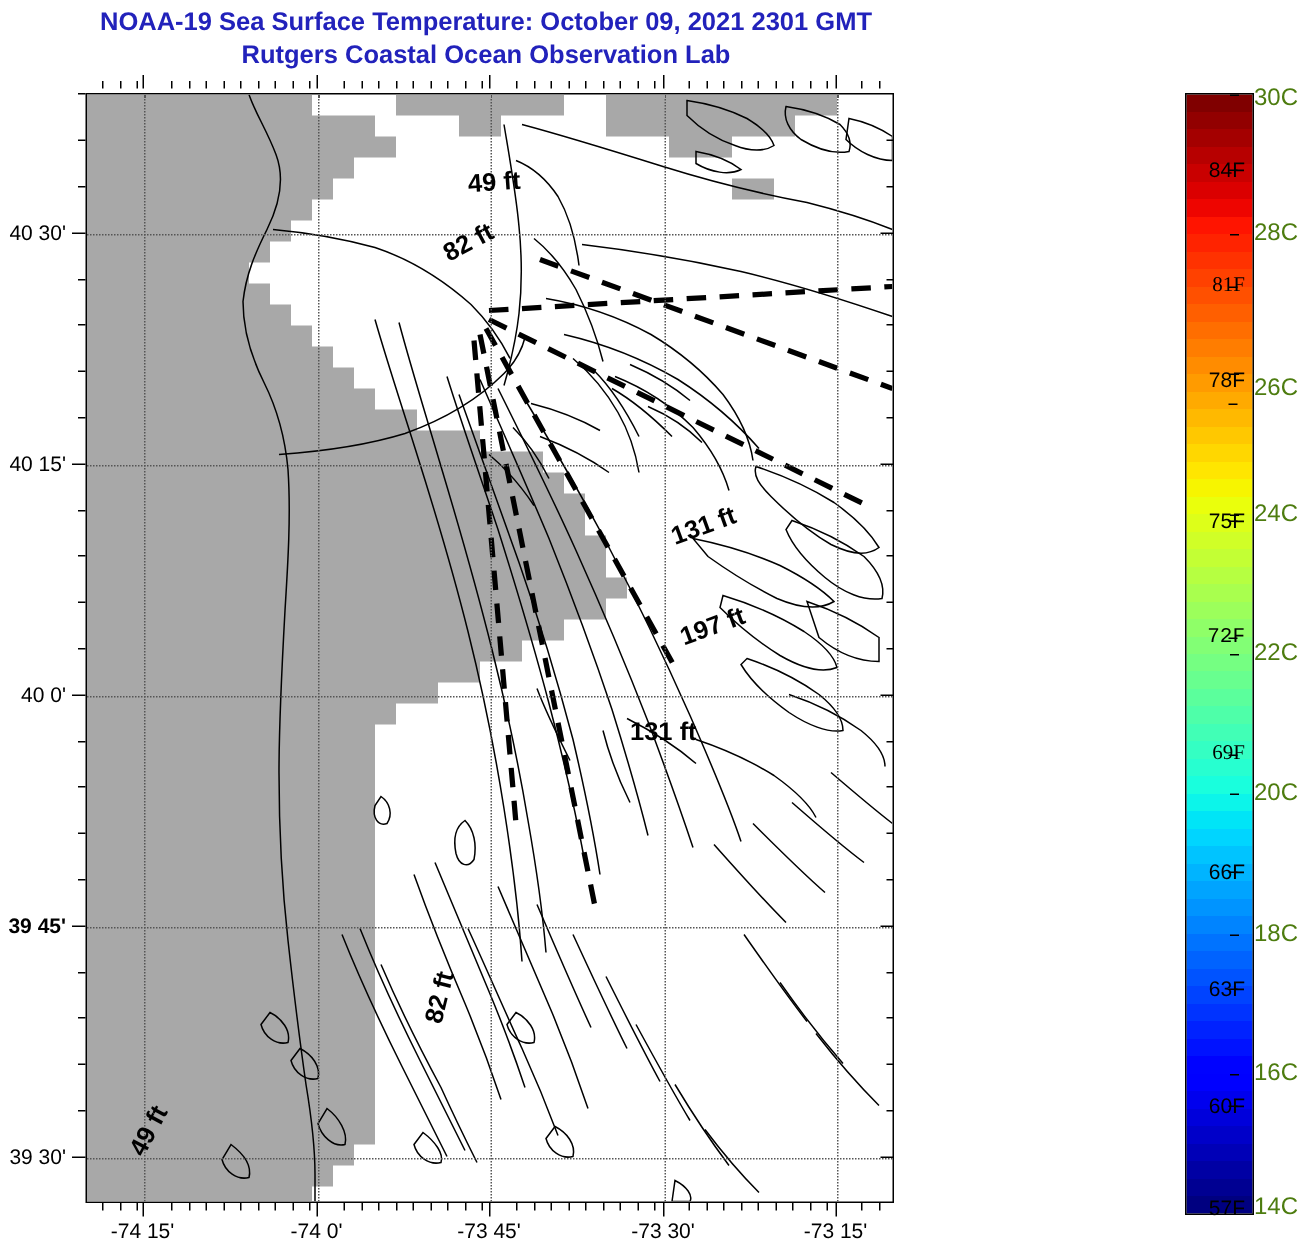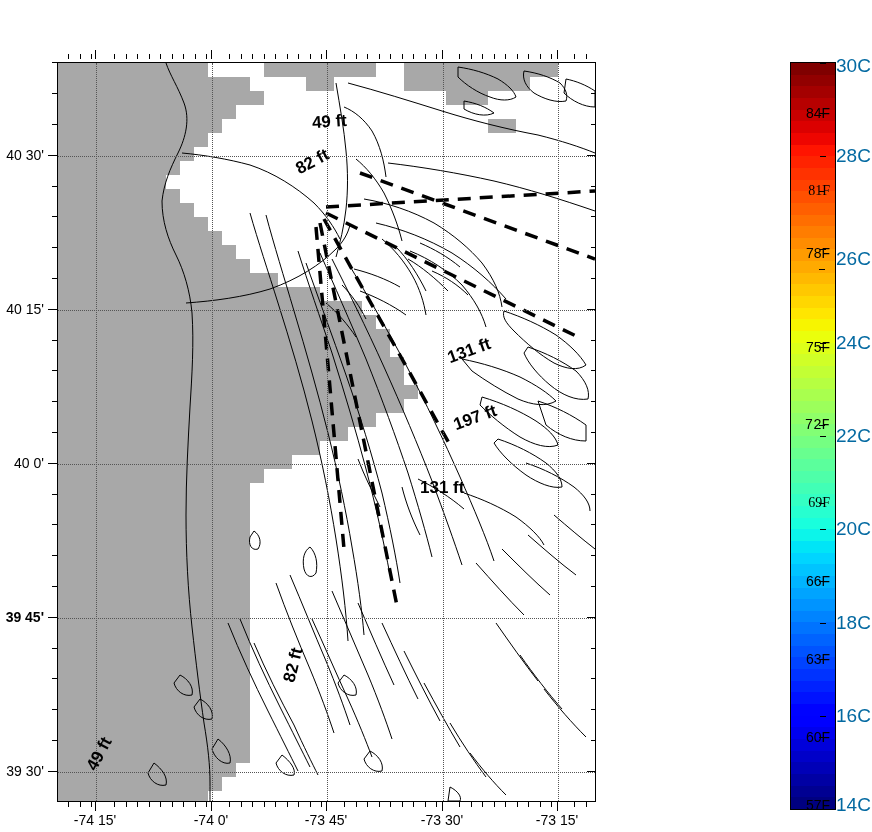--- a/index.html
+++ b/index.html
@@ -36,31 +36,33 @@
   
   .depth-label{position:absolute;font-size:17px;font-weight:bold;color:#000;
       white-space:nowrap;letter-spacing:0px;}
 
   
   #colorbar-wrap{position:absolute;left:790px;top:62px;width:46px;height:748px;}
   #colorbar{position:absolute;left:0;top:0;width:46px;height:748px;
       border:1px solid #000;box-sizing:border-box;}
   .cb-tick-right{position:absolute;left:47px;width:6px;height:1px;background:#000;}
   .cb-tick-left{position:absolute;right:47px;width:6px;height:1px;background:#000;}
-  .cb-lab-right{position:absolute;left:836px;font-size:19px;color:#0369a1;
+  .cb-lab-right{position:absolute;left:836px;font-size:16px;color:#4d7c0f;
       white-space:nowrap;transform:translateY(-50%);}
   .cb-lab-left{position:absolute;right:42px;font-size:14px;color:#000;
       white-space:nowrap;transform:translateY(-50%);text-align:right;}
   #colorbar-ticks{position:absolute;left:0;top:0;width:872px;height:832px;
       pointer-events:none;}
 </style>
 </head>
 <body>
 
 <div id="title-block">
+  <div class="tline">NOAA-19 Sea Surface Temperature:  October 09, 2021 2301 GMT</div>
+  <div class="tline">Rutgers Coastal Ocean Observation Lab</div>
 </div>
 
 <div id="map-frame">
   <svg id="map-canvas" viewBox="0 0 537 738" preserveAspectRatio="none">
 
     <g>
       <path d="M0,0 L150,0 L150,14 L192,14 L192,28 L206,28 L206,42 L178,42 L178,56
                L164,56 L164,70 L150,70 L150,84 L136,84 L136,98 L122,98 L122,112
                L108,112 L108,126 L122,126 L122,140 L136,140 L136,154 L150,154
                L150,168 L164,168 L164,182 L178,182 L178,196 L192,196 L192,210

